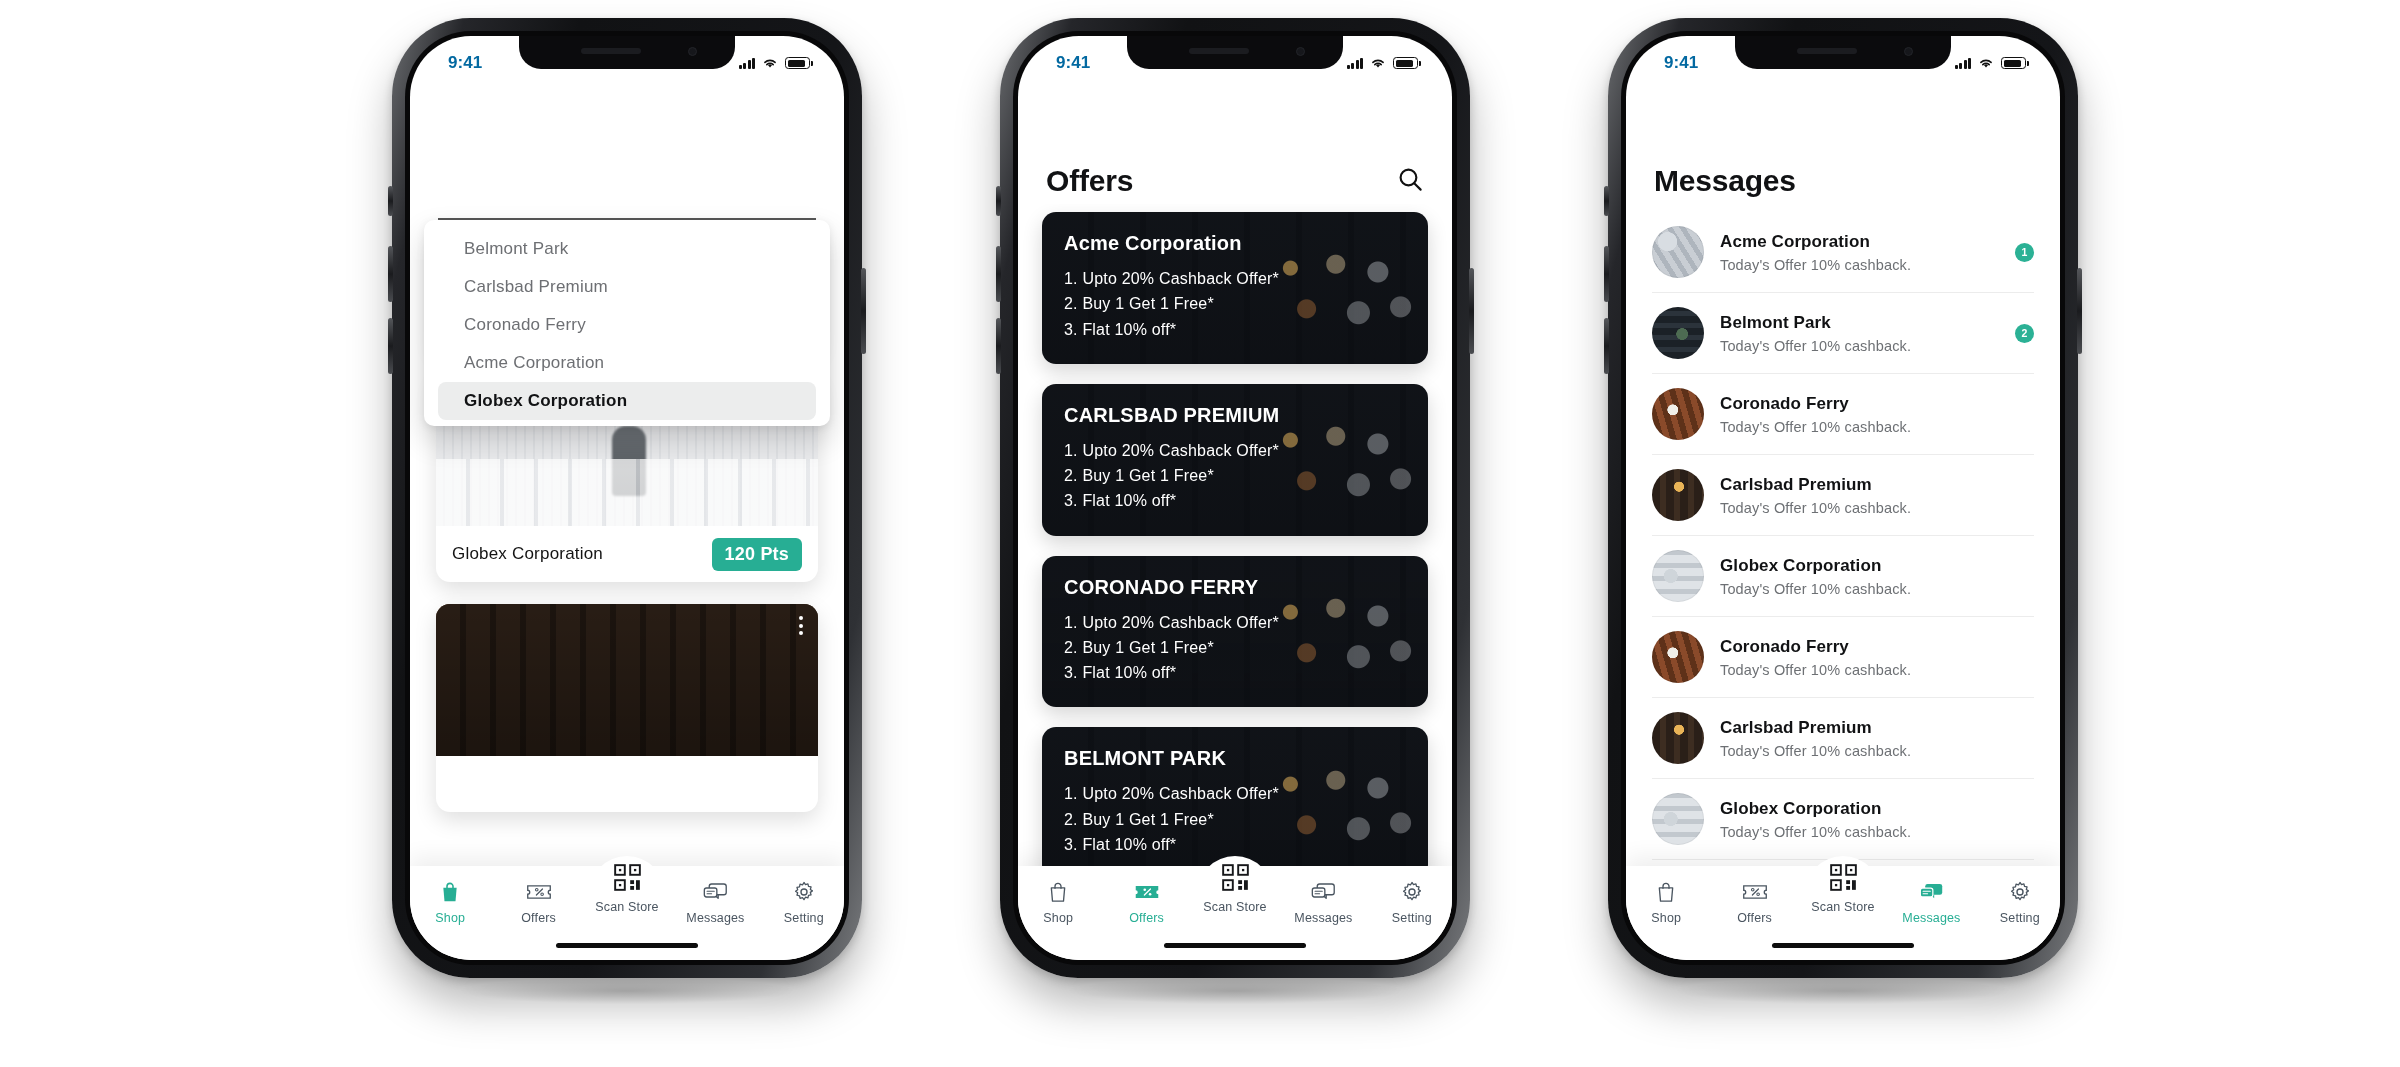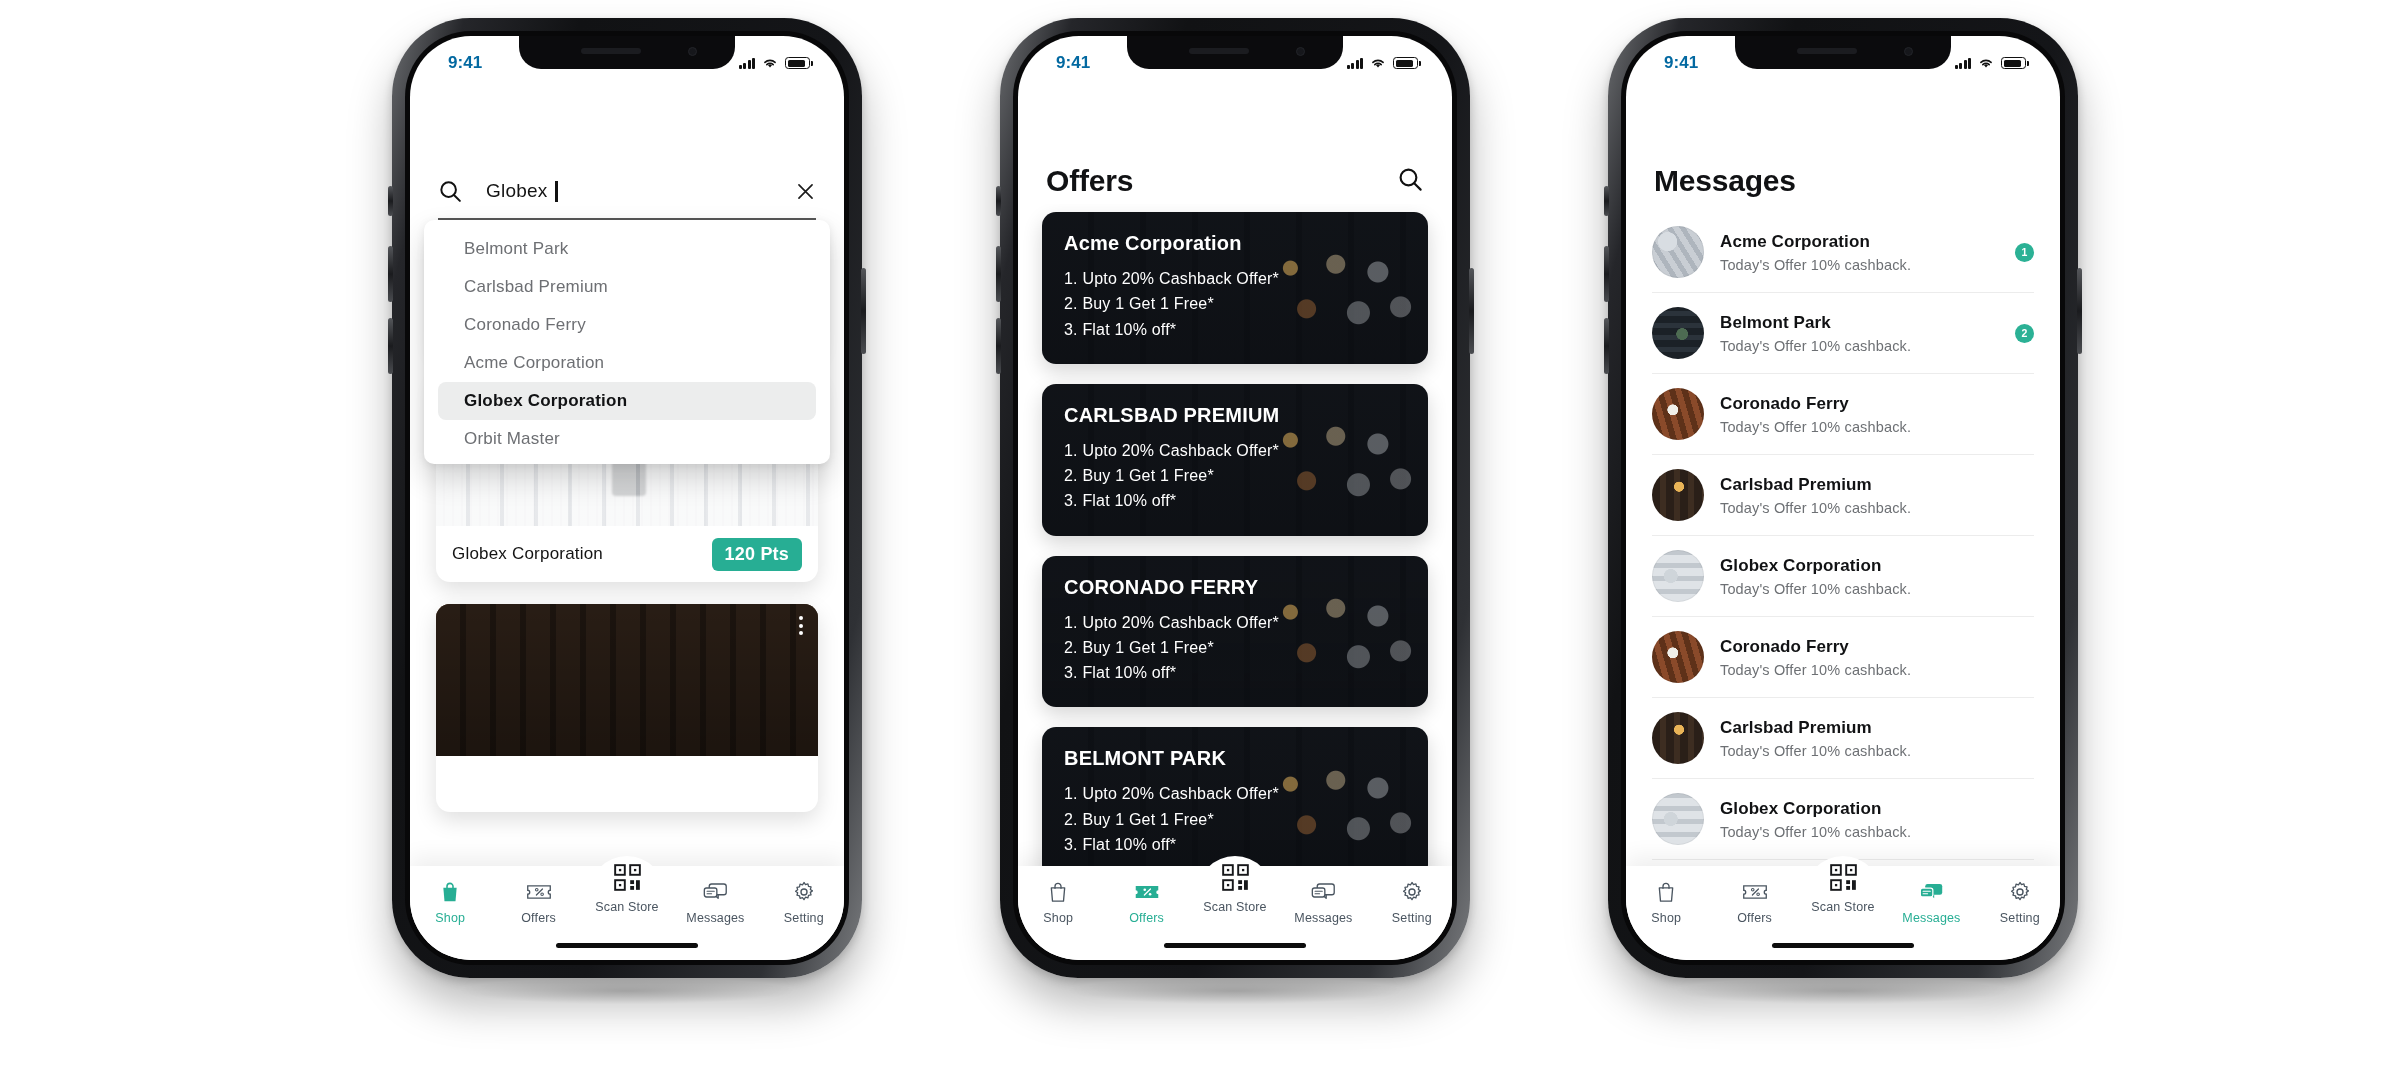--- a/index.html
+++ b/index.html
@@ -367,37 +367,20 @@
               <path d="M8 10.6 L10.1 8.1 A3.2 3.2 0 0 0 5.9 8.1 Z" fill="#111"></path>
               <path d="M2.9 5.4 A7.4 7.4 0 0 1 13.1 5.4" stroke="#111" stroke-width="1.6" fill="none" stroke-linecap="round"></path>
               <path d="M4.8 7.6 A4.7 4.7 0 0 1 11.2 7.6" stroke="#111" stroke-width="1.6" fill="none" stroke-linecap="round"></path>
             </svg>
             <div class="batt">
                 <span></span>
               </div>
           </div>
         </div>
 
-        <div class="searchrow">
-          <div class="s-ico">
-            <svg width="25" height="25" viewBox="0 0 24 24">
-              <circle cx="10.2" cy="10.2" r="7" stroke="#111" stroke-width="1.9" fill="none"></circle>
-              <path d="M15.3 15.3 L21 21" stroke="#111" stroke-width="1.9" stroke-linecap="round"></path>
-            </svg>
-          </div>
-          <div class="search-field">
-            <span>Globex</span>
-            <span class="caret"></span>
-          </div>
-          <div class="x-ico">
-            <svg width="21" height="21" viewBox="0 0 24 24">
-              <path d="M4.5 4.5 L19.5 19.5 M19.5 4.5 L4.5 19.5" stroke="#1c1c1c" stroke-width="1.9" stroke-linecap="round"></path>
-            </svg>
-          </div>
-        </div>
         <div class="search-underline"></div>
 
         <div class="shop-scroll">
           <div class="card-behind">
             <div class="store-name">Acme Corporation</div>
             <div class="pts">200 Pts</div>
           </div>
 
           <div class="store-card">
             <div class="store-img img-globex">
@@ -426,21 +409,20 @@
             </div>
           </div>
         </div>
 
         <div class="dropdown">
           <div class="dd-item">Belmont Park</div>
           <div class="dd-item">Carlsbad Premium</div>
           <div class="dd-item">Coronado Ferry</div>
           <div class="dd-item">Acme Corporation</div>
           <div class="dd-item sel">Globex Corporation</div>
-          <div class="dd-item">Orbit Master</div>
         </div>
 
         <div class="tabbar">
           <div class="tab active">
             <div class="ico">
               <svg width="20" height="22" viewBox="0 0 24 26">
                 <path d="M4 8h16l-1.4 16H5.4Z" fill="#27ae94"></path>
                 <path d="M8.4 8.6V6.2a3.6 3.6 0 0 1 7.2 0v2.4" stroke="#27ae94" stroke-width="1.9" fill="none" stroke-linecap="round"></path>
               </svg>
             </div>

